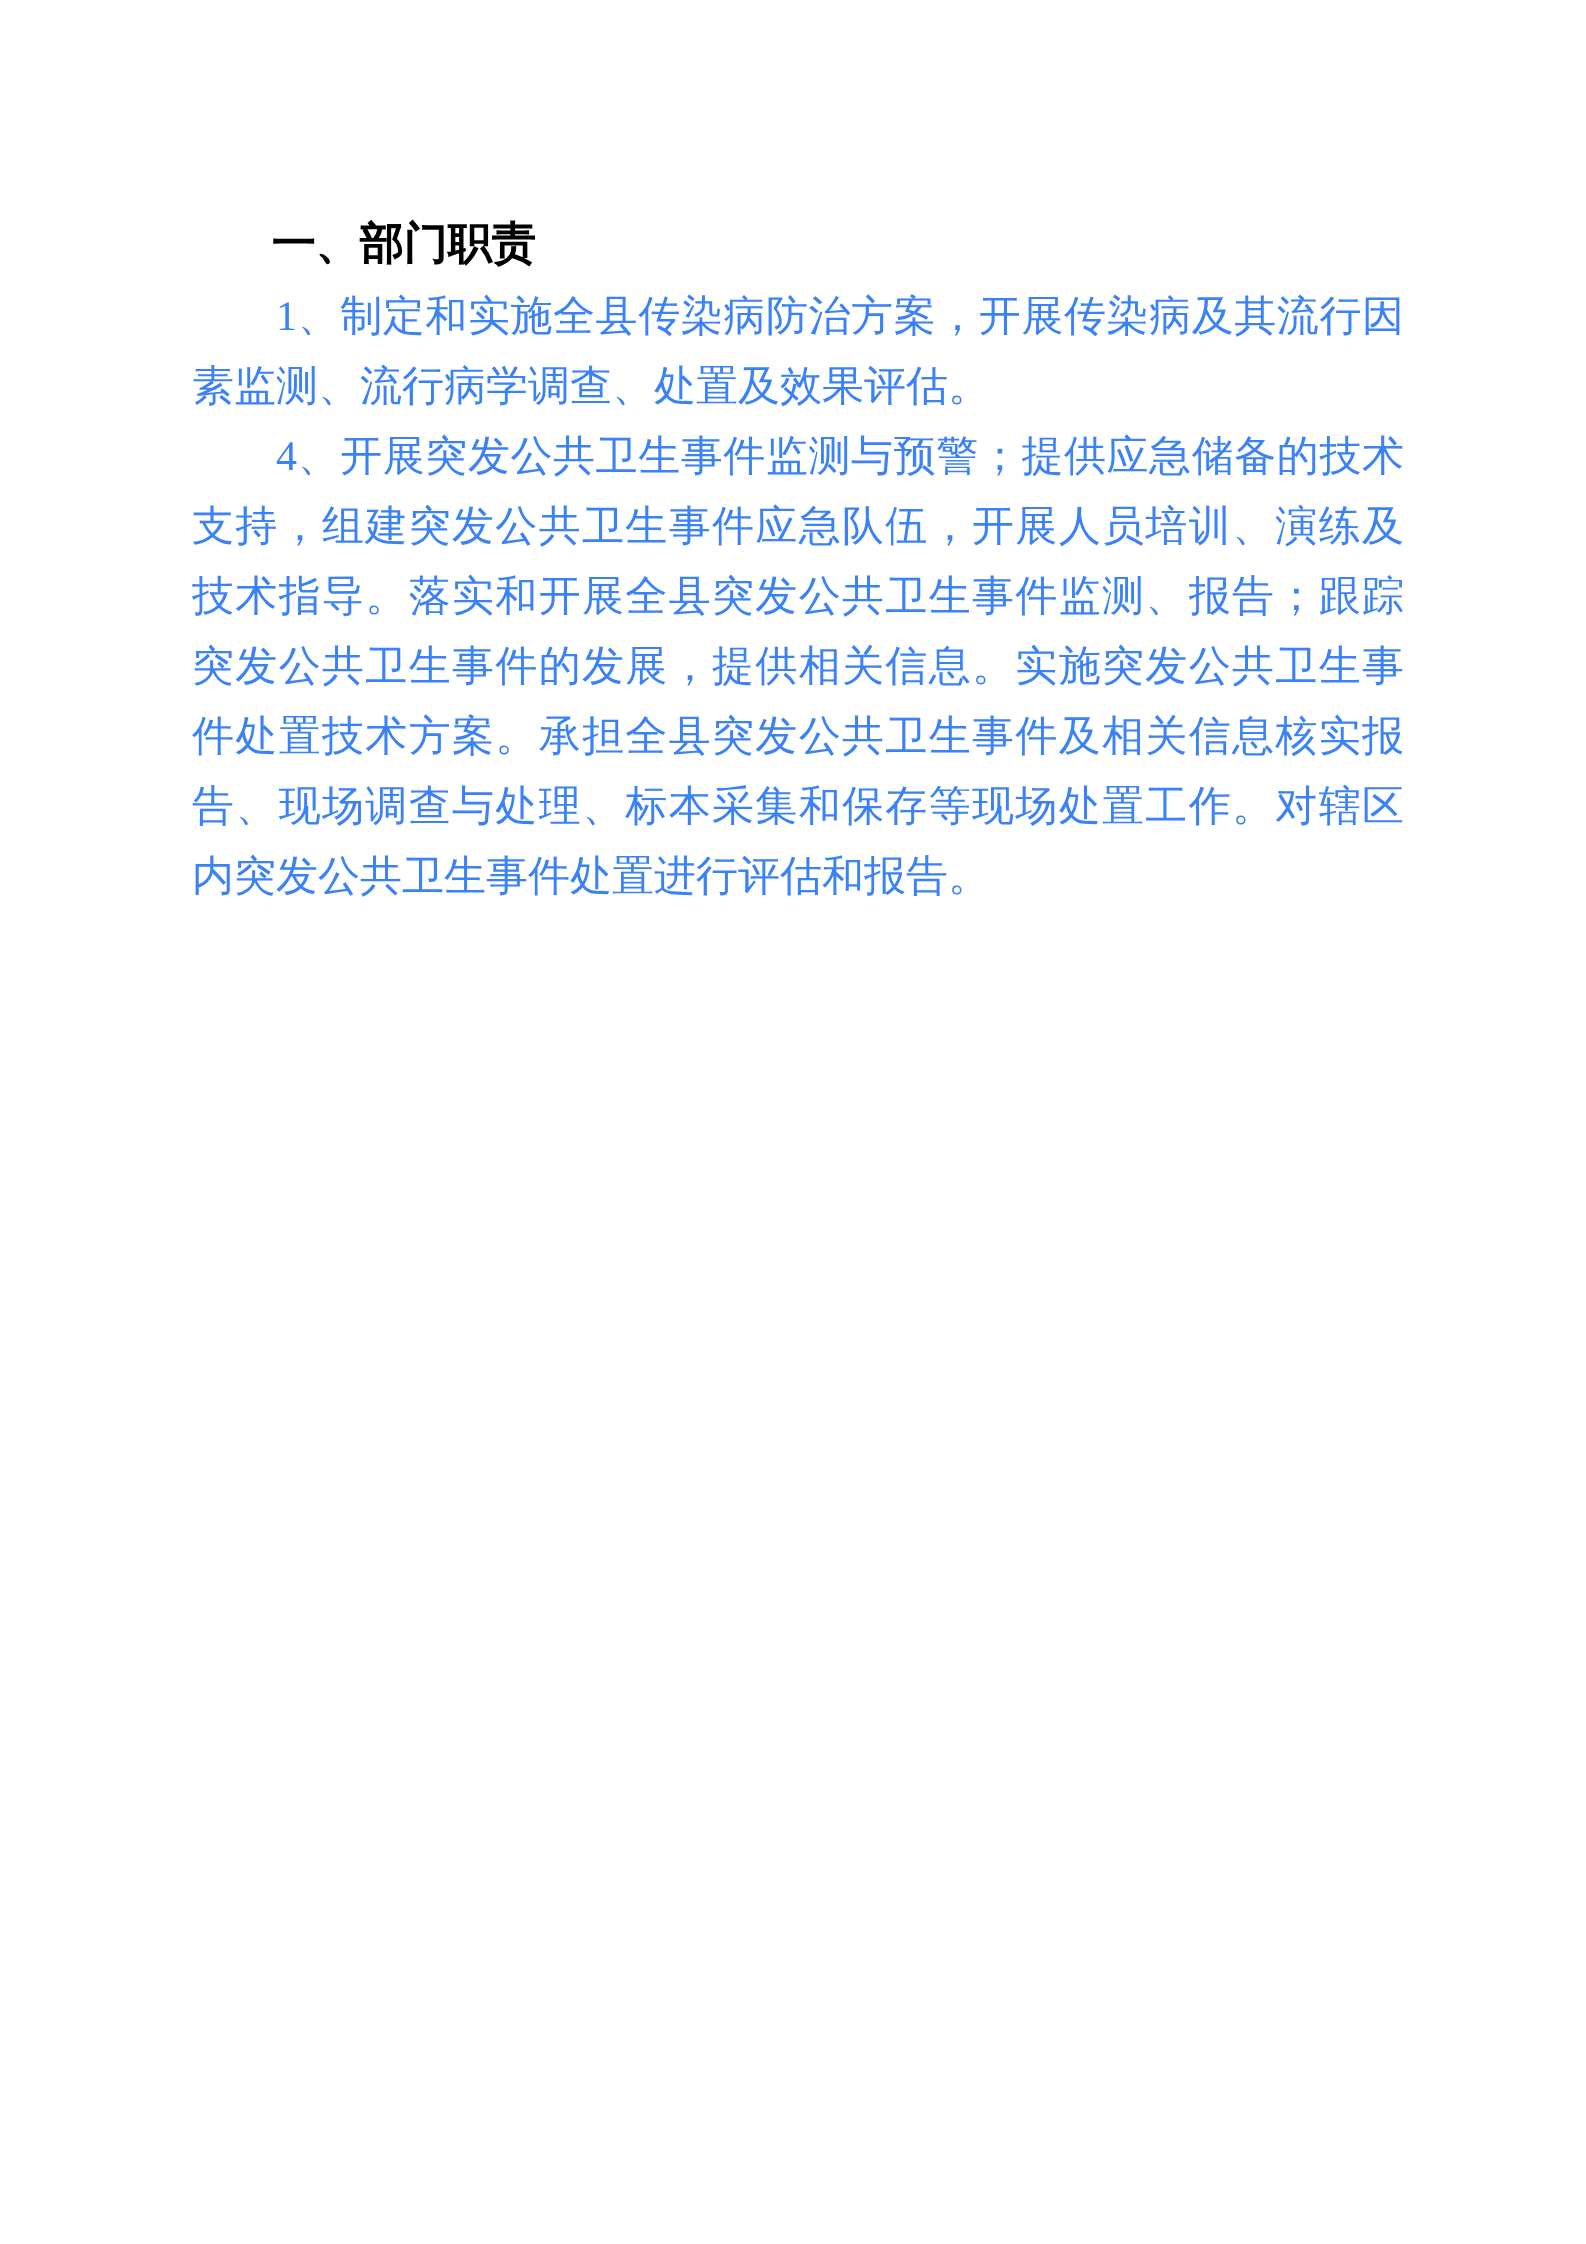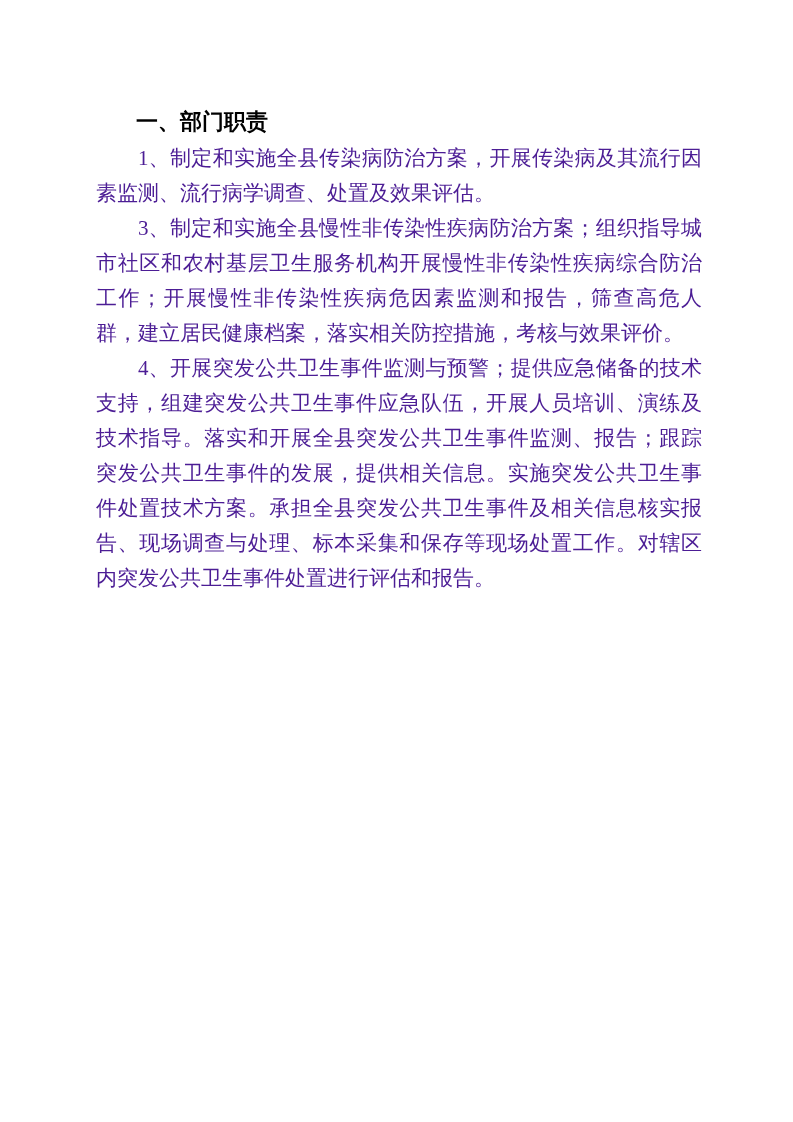--- a/index.html
+++ b/index.html
@@ -34,26 +34,25 @@
   }
   .doc-paragraph {
     margin: 0;
     padding: 0;
     font-size: 21px;
     line-height: 35px;
     text-indent: 2em;
     text-align: justify;
     text-justify: inter-character;
     word-break: break-all;
-    color: #4c1d95;
+    color: #3b82f6;
   }
 </style>
 </head>
 <body>
 
 <div class="page">
   <div class="content">
     <h2 class="doc-heading">一、部门职责</h2>
     <p class="doc-paragraph">1、制定和实施全县传染病防治方案，开展传染病及其流行因素监测、流行病学调查、处置及效果评估。</p>
-    <p class="doc-paragraph">3、制定和实施全县慢性非传染性疾病防治方案；组织指导城市社区和农村基层卫生服务机构开展慢性非传染性疾病综合防治工作；开展慢性非传染性疾病危因素监测和报告，筛查高危人群，建立居民健康档案，落实相关防控措施，考核与效果评价。</p>
     <p class="doc-paragraph">4、开展突发公共卫生事件监测与预警；提供应急储备的技术支持，组建突发公共卫生事件应急队伍，开展人员培训、演练及技术指导。落实和开展全县突发公共卫生事件监测、报告；跟踪突发公共卫生事件的发展，提供相关信息。实施突发公共卫生事件处置技术方案。承担全县突发公共卫生事件及相关信息核实报告、现场调查与处理、标本采集和保存等现场处置工作。对辖区内突发公共卫生事件处置进行评估和报告。</p>
   </div>
 </div>
 
 </body></html>

